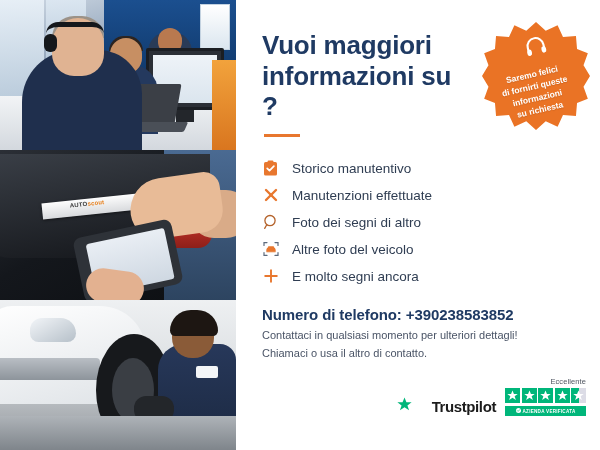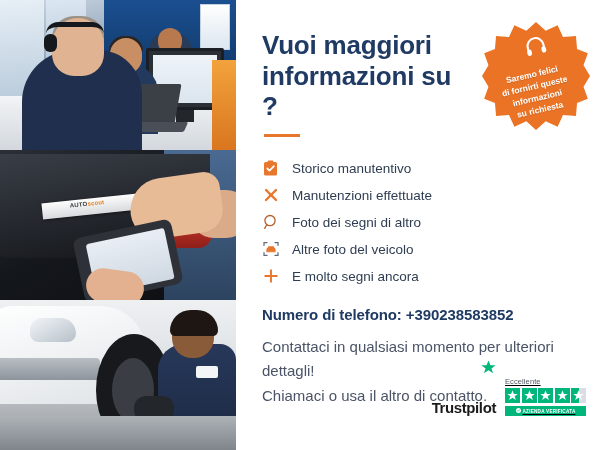--- a/index.html
+++ b/index.html
@@ -132,27 +132,27 @@
 
   
   .features { margin-top:2px; }
   .feat { display:flex; align-items:flex-end; gap:13px; height:27px; }
   .feat .ico { width:17px; height:17px; flex:0 0 17px; display:flex;
     align-items:center; justify-content:center; }
   .feat .lbl { font-size:13.5px; color:#2f3d52; }
 
   
   .phone { margin-top:22px; font-size:15px; font-weight:700; color:#1f3a63; letter-spacing:-.1px; }
-  .sub { margin-top:12px; font-size:15px; line-height:1.62; color:#4a5466; }
+  .sub { margin-top:4px; font-size:11px; line-height:1.62; color:#4a5466; }
 
   
   .tp { position:absolute; right:14px; bottom:34px; display:flex; align-items:flex-end; gap:9px; }
-  .tp .logo { display:flex; align-items:flex-end; gap:20px;flex-direction:column; }
+  .tp .logo { display:flex; align-items:center; gap:20px; }
   .tp .logo .name { font-size:15px; font-weight:700; color:#1b1b1b; letter-spacing:-.4px; }
-  .tp .rate { text-align:left;text-decoration:underline; }
+  .tp .rate { text-align:right; }
   .tp .exc { font-size:7.5px; color:#4f5560; letter-spacing:.1px; margin-bottom:2px; }
   .tp .stars { display:flex; gap:1.5px; }
   .tp .stars span { width:15px; height:15px; background:#00b67a; display:flex;
     align-items:center; justify-content:center; }
   .tp .stars span.half { background:#dcdce6; position:relative; overflow:hidden; }
   .tp .stars span.half::before { content:""; position:absolute; left:0; top:0;
     width:50%; height:100%; background:#00b67a; }
   .tp .verif { margin-top:3px; background:#00b67a; color:#fff; font-size:4.6px;
     font-weight:700; letter-spacing:.25px; padding:2px 4px; display:flex;
     align-items:center; justify-content:center; gap:2px; }

